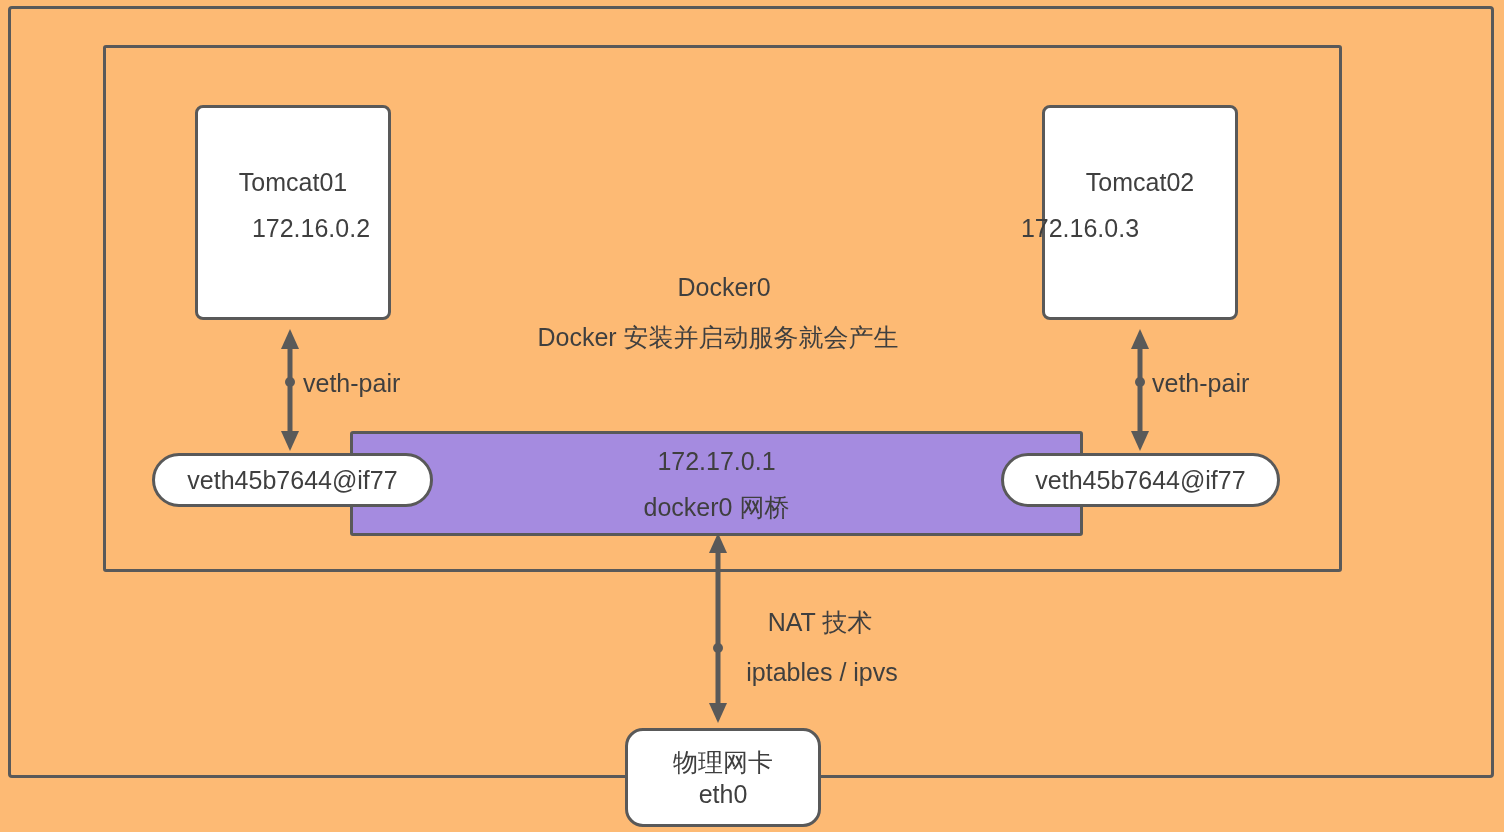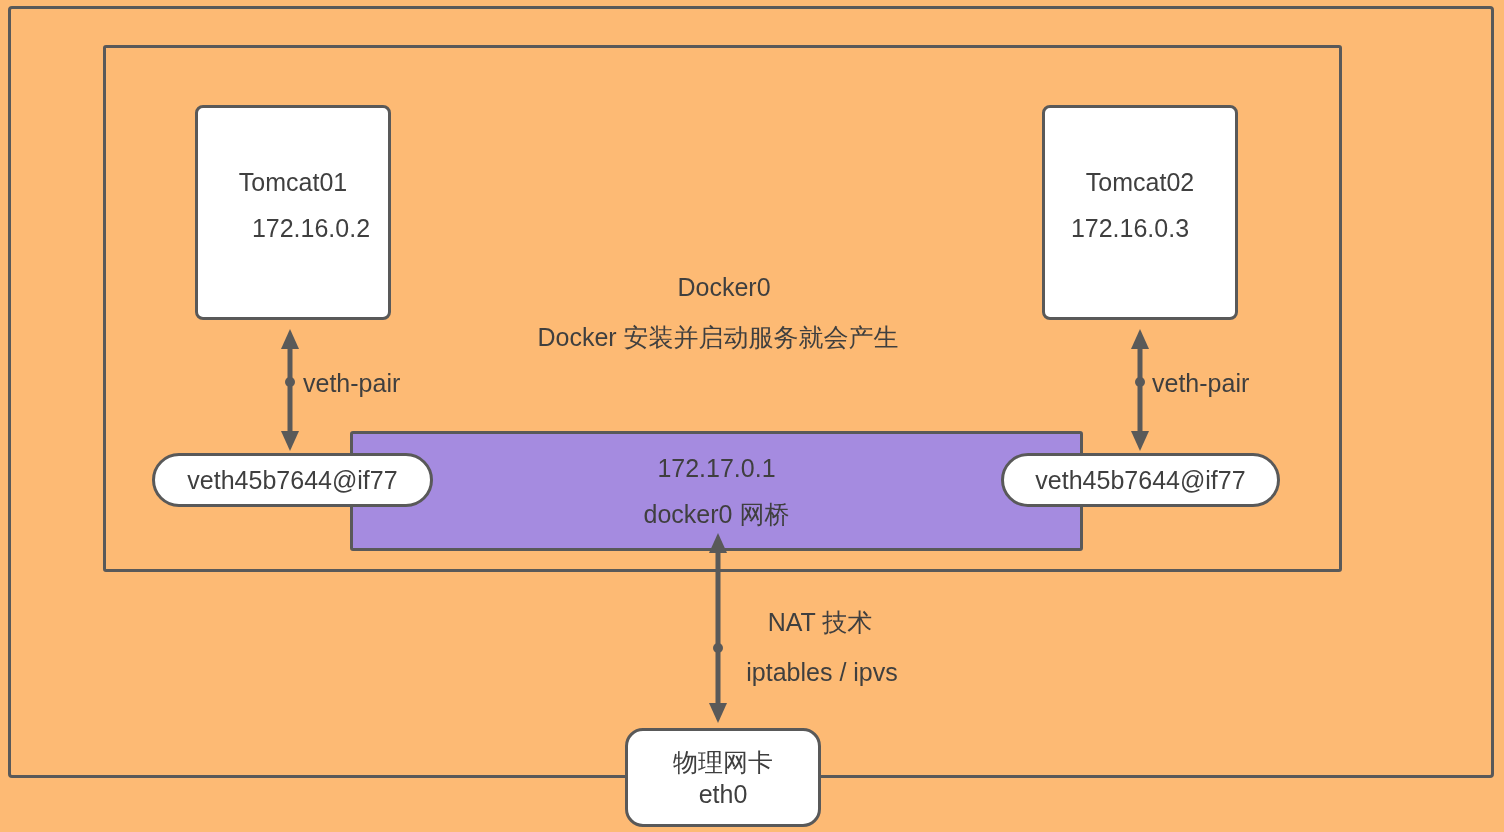--- a/index.html
+++ b/index.html
@@ -21,21 +21,21 @@
     box-sizing: border-box;
     border: 3px solid #595959;
     background: #ffffff;
   }
   .outer-box  { left: 8px;   top: 6px;   width: 1486px; height: 772px; border-radius: 4px;  z-index: 1; background: transparent; }
   .inner-box  { left: 103px; top: 45px;  width: 1239px; height: 527px; border-radius: 3px;  z-index: 1; background: transparent; }
   .tomcat     { width: 196px; height: 215px; border-radius: 8px; z-index: 2; }
   .tomcat-01  { left: 195px;  top: 105px; }
   .tomcat-02  { left: 1042px; top: 105px; }
   .bridge {
-    left: 350px; top: 431px; width: 733px; height: 120px;
+    left: 350px; top: 431px; width: 733px; height: 105px;
     border-radius: 3px; z-index: 2;
     display: flex; flex-direction: column; justify-content: center; align-items: center;
     gap: 14px;
   }
   .pill {
     position: absolute;
     box-sizing: border-box;
     border: 3px solid #595959;
     background: #ffffff;
     border-radius: 27px;
@@ -81,21 +81,21 @@
 
   <div class="box outer-box"></div>
   <div class="box inner-box"></div>
 
   <div class="box tomcat tomcat-01"></div>
   <div class="txt" style="left:195px; top:165px; width:196px;">Tomcat01</div>
   <div class="txt" style="left:195px; top:211px; width:232px;">172.16.0.2</div>
 
   <div class="box tomcat tomcat-02"></div>
   <div class="txt" style="left:1042px; top:165px; width:196px;">Tomcat02</div>
-  <div class="txt" style="left:1042px; top:211px; width:176px;">172.16.0.3</div>
+  <div class="txt" style="left:992px; top:211px; width:176px;">172.16.0.3</div>
 
   <div class="txt" style="left:524px; top:270px; width:400px;">Docker0</div>
   <div class="txt" style="left:518px; top:320px; width:400px;">Docker 安装并启动服务就会产生</div>
 
   <div class="box bridge" style="background: rgb(165, 139, 224);">
     <div class="tline">172.17.0.1</div>
     <div class="tline">docker0 网桥</div>
   </div>
 
   <div class="pill pill-veth-l">

